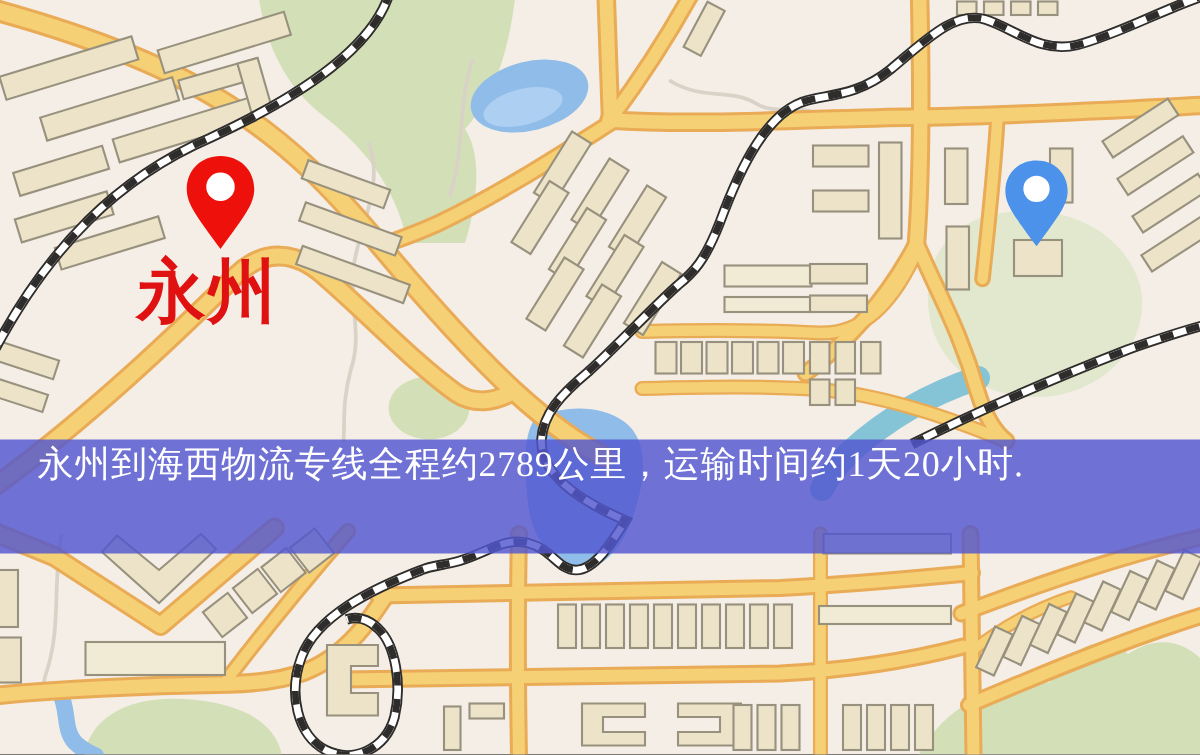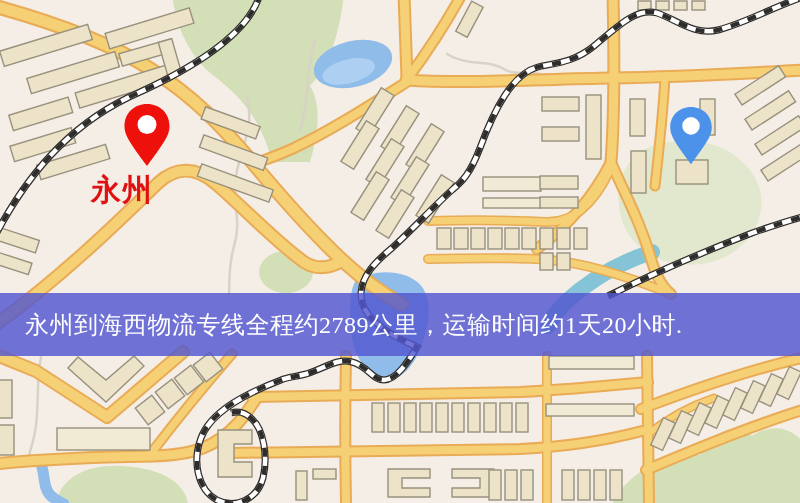--- a/index.html
+++ b/index.html
@@ -18,26 +18,26 @@
   .trail{fill:none;stroke:var(--trail,#d8d2c7);stroke-width:2.5;stroke-linecap:round;}
   .road-c{fill:none;stroke:var(--road-casing,#e9ab55);stroke-linecap:round;stroke-linejoin:round;}
   .road-f{fill:none;stroke:var(--road,#f6d075);stroke-linecap:round;stroke-linejoin:round;}
   .rail-c{fill:none;stroke:var(--rail-dark,#2e2d2b);stroke-width:7;}
   .rail-w{fill:none;stroke:var(--rail-light,#ffffff);stroke-width:4.5;}
   .rail-d{fill:none;stroke:var(--rail-dark,#2e2d2b);stroke-width:4.5;stroke-dasharray:9 9;}
   .bld{fill:var(--building,#ece3c9);stroke:var(--building-stroke,#98917d);stroke-width:1.4;}
   .bld-light{fill:var(--building-light,#f1ead4);stroke:var(--building-stroke,#98917d);stroke-width:1.4;}
 
   .pin{position:absolute;}
-  .place-label{position:absolute;font-family:Liberation Sans, sans-serif;
-               font-weight:700;font-size:30px;line-height:1;letter-spacing:1px;white-space:nowrap;}
+  .place-label{position:absolute;font-family:Liberation Mono, monospace;
+               font-weight:700;font-size:46px;line-height:1;letter-spacing:1px;white-space:nowrap;}
   .origin-label{left:91px;top:175px;color:var(--origin-text,#e01111);}
   .dest-label{left:640px;top:177px;color:var(--dest-text,#1d4ee0);}
 
-  .banner{position:absolute;left:0;top:293px;width:800px;height:63px;display:flex;align-items:center;}
+  .banner{position:absolute;left:0;top:293px;width:800px;height:76px;display:flex;}
   .banner::before{content:"";position:absolute;inset:0;background:var(--banner-bg,#5257cf);opacity:.82;}
   .banner-text{position:relative;margin-left:25px;color:var(--banner-text,#fff);font-size:24px;
                font-family:"Liberation Serif","DejaVu Serif",serif;letter-spacing:.5px;white-space:nowrap;}
 </style>
 </head>
 <body>
 
 <div class="stage">
 
   <svg class="map" width="800" height="503" viewBox="0 0 800 503">

